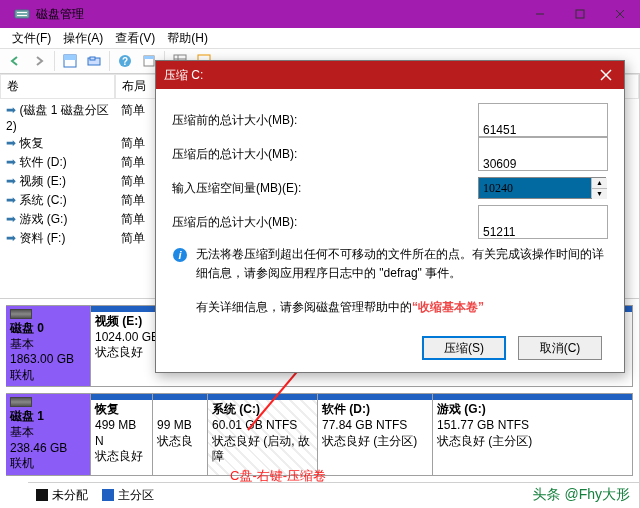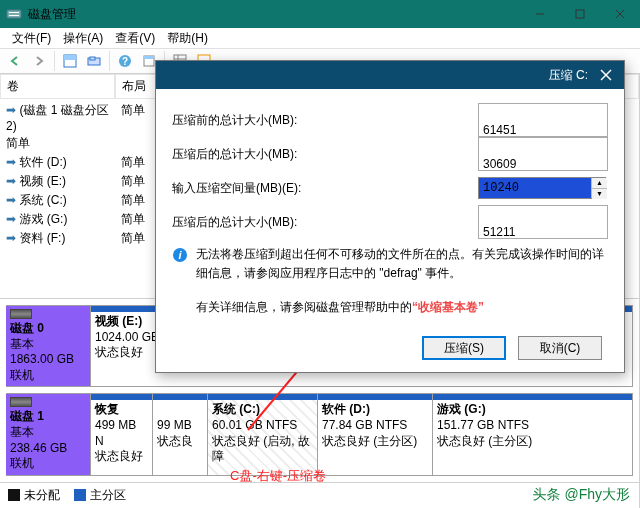--- a/index.html
+++ b/index.html
@@ -1,19 +1,19 @@
 <!DOCTYPE html>
 <html><head>
 <meta charset="utf-8">
 <style>
   * { box-sizing: border-box; margin: 0; padding: 0; font-family: "Microsoft YaHei", "Segoe UI", sans-serif; }
   body { width: 640px; height: 508px; background: #fff; font-size: 12px; color: #000; overflow: hidden; position: relative; }
 
   
-  .titlebar { display: flex; align-items: center; padding-left: 6px; height: 28px; background:#0f766e;justify-content:space-between; }
+  .titlebar { display: flex; align-items: center; padding-left: 14px; height: 28px; background:#a21caf;justify-content:space-between; }
   .titlebar .appicon { width:16px; height:16px; margin-right:6px; display:flex; align-items:center; justify-content:center; }
   .titlebar .title { flex:1; }
   .winbtns { display:flex; }
   .winbtn { width:40px; height:28px; display:flex; align-items:center; justify-content:center; }
   .winbtn svg { width:10px; height:10px; }
 
   
   .menubar { display:flex; padding: 0 6px; height:20px; align-items:center; }
   .menuitem { padding: 0 6px; }
 
@@ -40,41 +40,41 @@
   .diskinfo { width:85px; border-right:1px solid #a0a0a0; padding:3px 4px; background:#8b5cf6; line-height:1.3;}
   .diskinfo .diskicon { width:22px; height:10px; background:linear-gradient(#555,#888,#555); border:1px solid #444; margin-bottom:2px; }
   .diskinfo b { font-weight:bold; }
   .part { flex:0 0 auto; border-right:1px solid #a0a0a0; padding:2px 4px; line-height:1.3; position:relative; overflow:hidden; min-width:55px;}
   .part.blue::before, .part.black::before { content:""; position:absolute; left:0; top:0; right:0; height:6px; }
   .part.blue::before { background:#2060c0; }
   .part .pc { padding-top:6px; }
   .part b { font-weight:bold; }
   .part.hatch { background: repeating-linear-gradient(45deg, #fff, #fff 6px, #eee 6px, #eee 8px); }
 
-  .legend { display:flex; gap:14px; padding:4px 8px; border-top:1px solid #d0d0d0; align-items:center; margin-top:6px;}
+  .legend { display:flex; gap:14px; padding:4px 8px; border-top:1px solid #d0d0d0; align-items:center; margin-top:6px;margin-left:28px;}
   .lg { display:flex; align-items:center; gap:4px; }
   .lg .sw { width:12px; height:12px; }
   .sw.black { background:#111; }
   .sw.blue { background:#2060c0; }
 
   .watermark { position:absolute; right:10px; bottom:4px; color:#15803d; font-size:14px;}
 
   .annot { position:absolute; color:#ff2020; font-size:13px; }
   .arrow { position:absolute; pointer-events:none; }
 
   
   .dialog { position:absolute; left:155px; top:60px; width:470px; background:#fff; border:1px solid #777; box-shadow: 2px 4px 12px rgba(0,0,0,.3); }
-  .dlg-title { background:#0c4a6e; color:#fff; height:28px; display:flex; align-items:center; padding:0 8px;text-align:right; }
+  .dlg-title { background:#b91c1c; color:#fff; height:28px; display:flex; align-items:center; padding:0 8px; }
   .dlg-title .t { flex:1; }
   .dlg-close { width:36px; height:28px; display:flex; align-items:center; justify-content:center; margin-right:-8px;}
   .dlg-body { padding:14px 16px 12px 16px; }
   .frow { display:flex; align-items:center; height:34px; }
   .flabel { flex:1; }
   .fval { width:130px; }
-  .fval input { width:128px; height:22px; border:1px solid #888; padding:2px 4px; background:#1d4ed8; font-family:Liberation Mono, monospace; font-size:12px; }
+  .fval input { width:128px; height:22px; border:1px solid #888; padding:2px 4px; background:#0369a1; font-family:Liberation Serif, serif; font-size:12px; }
   .fval.readonly { border:1px solid #aaa; height:22px; line-height:20px; padding:16px 4px; background:#fff; }
   .spin { position:relative; }
   .spin .sp { position:absolute; right:1px; top:1px; width:16px; height:20px; display:flex; flex-direction:column; border-left:1px solid #bbb;}
   .spin .sp div { flex:1; font-size:7px; text-align:center; line-height:10px; background:#f2f2f2; border-bottom:1px solid #bbb;}
   .spin .sp div:last-child{border:none;}
   .info { display:flex; gap:8px; padding:6px 0 10px 0; line-height:1.6;}
   .info .iicon { width:16px; height:16px; flex:none; margin-top:2px;}
   .linkish { color:#ef4444;font-weight:bold; }
   .btnrow { display:flex; justify-content:flex-end; gap:12px; padding:10px 6px 0 0; border-top: none;}
   .dbtn { min-width:84px; height:24px; border:1px solid #888; background:#efefef; text-align:center; line-height:22px;}
@@ -177,20 +177,21 @@
     <div class="th-row">
       <div class="th th1">卷</div>
       <div class="th th2">布局</div>
     </div>
     <div class="vbody">
       <div class="vrow">
           <div class="c1"><span style="color:#37a">➡</span> <span>(磁盘 1 磁盘分区 2)</span></div>
           <div class="c2">简单</div>
         </div>
       <div class="vrow">
+          <div class="c1"><span style="color:#37a">➡</span> <span>恢复</span></div>
           <div class="c2">简单</div>
         </div>
       <div class="vrow">
           <div class="c1"><span style="color:#37a">➡</span> <span>软件 (D:)</span></div>
           <div class="c2">简单</div>
         </div>
       <div class="vrow">
           <div class="c1"><span style="color:#37a">➡</span> <span>视频 (E:)</span></div>
           <div class="c2">简单</div>
         </div>

